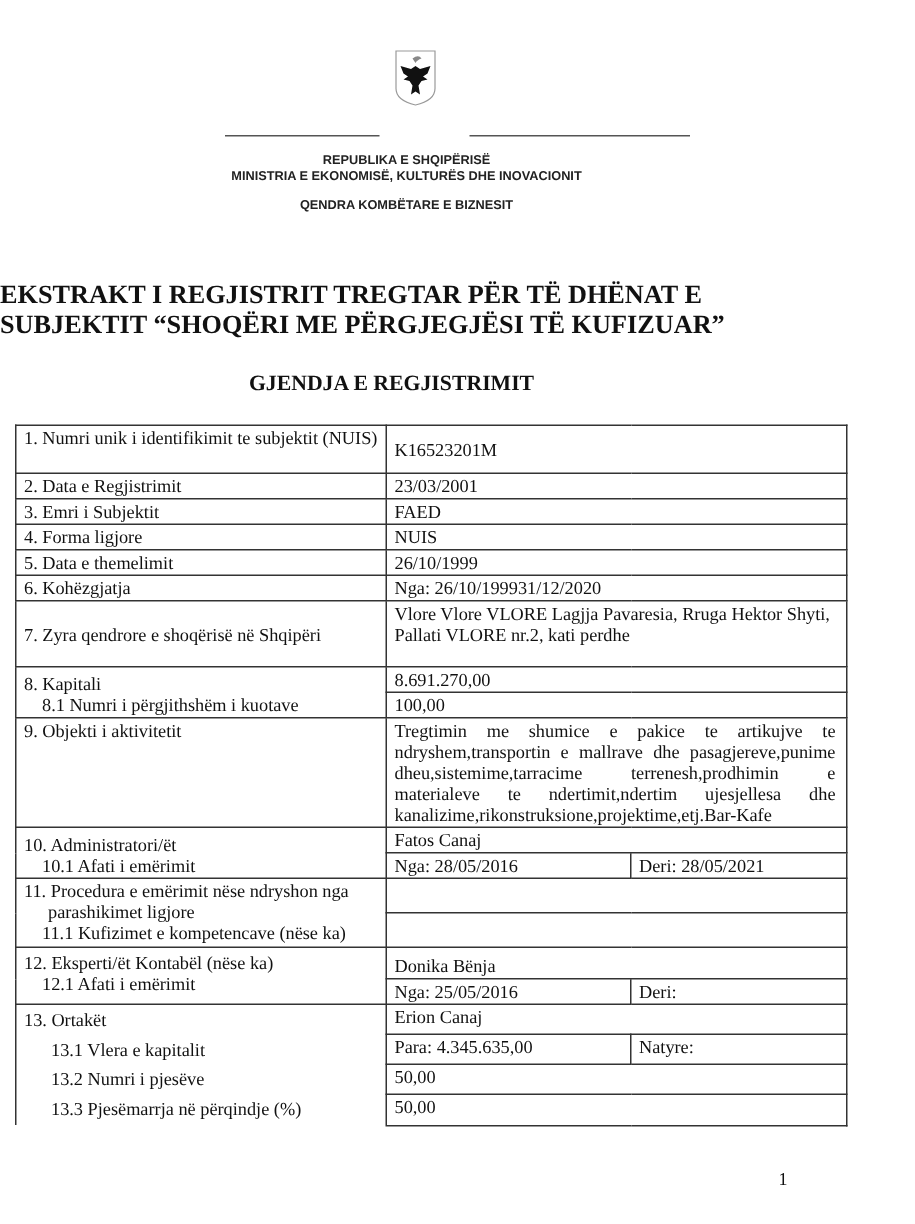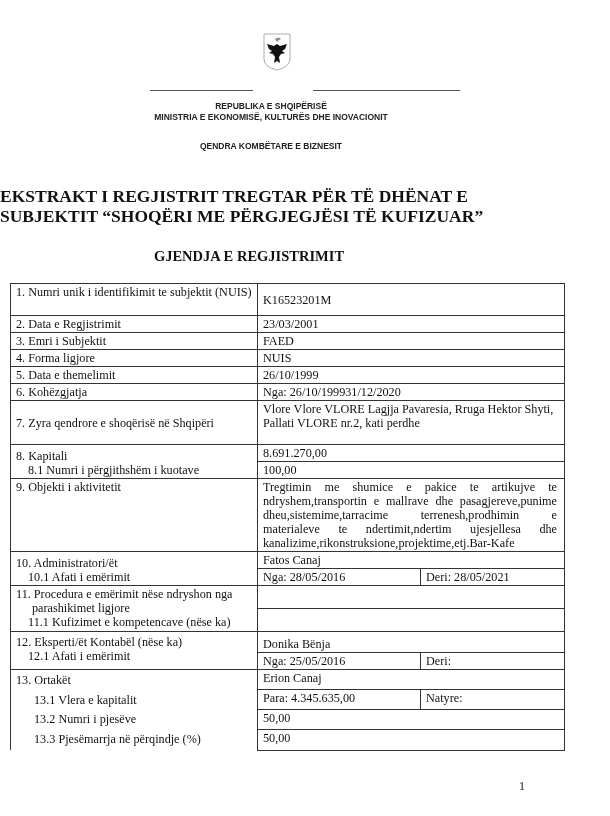--- a/index.html
+++ b/index.html
@@ -1,21 +1,21 @@
 <!DOCTYPE html>
 <html><head>
 <meta charset="utf-8">
 <style>
   html,body{margin:0;padding:0;background:#fff;}
   body{width:610px;height:816px;position:relative;overflow:hidden;font-family:"Liberation Serif",serif;color:#111;}
   .emblem{position:absolute;left:263px;top:33px;width:28px;height:38px;}
   .hline{position:absolute;top:90px;height:1px;background:#555;}
   .hdr{position:absolute;left:0;width:542px;text-align:center;font-family:"Liberation Sans",sans-serif;font-weight:bold;color:#222;}
   .title{position:absolute;left:0;width:500px;font-weight:bold;font-size:17.5px;line-height:20px;color:#111;}
-  .subtitle{position:absolute;left:4px;width:490px;text-align:center;font-weight:bold;font-size:14.5px;color:#111;}
+  .subtitle{position:absolute;left:16px;width:490px;text-align:center;font-weight:bold;font-size:14.5px;color:#111;}
   table.reg{position:absolute;left:10px;top:283px;width:555px;border-collapse:collapse;font-size:12.2px;line-height:14px;}
   table.reg td{border:1px solid #333;padding:1px 5px;vertical-align:top;}
   td.lbl{width:236px;}
   .pg{position:absolute;left:519px;top:779px;font-size:12px;}
   .ind{padding-left:12px;display:inline-block;}
   .ind2{padding-left:18px;display:inline-block;}
   .just{text-align:justify;text-align-last:left;}
   td.nob{border-bottom:none !important;}
 </style>
 </head>
@@ -24,21 +24,21 @@
 <svg class="emblem" viewBox="0 0 28 38">
   <path d="M1 1 H27 V26 Q27 34 14 37 Q1 34 1 26 Z" fill="#fff" stroke="#999" stroke-width="0.8"></path>
   <path d="M12 6 Q16 3 18 6 Q15 7 14 9 Z" fill="#888"></path>
   <path d="M14 11 L11 13 L4 11 L6 16 L9 18 L6 20 L10 21 L12 24 L11 30 L14 28 L17 30 L16 24 L18 21 L22 20 L19 18 L22 16 L24 11 L17 13 Z" fill="#111"></path>
 </svg>
 <div class="hline" style="left:150px;width:103px;"></div>
 <div class="hline" style="left:313px;width:147px;"></div>
 
 <div class="hdr" style="top:101px;font-size:8.5px;">REPUBLIKA E SHQIPËRISË</div>
 <div class="hdr" style="top:112px;font-size:8.5px;">MINISTRIA E EKONOMISË, KULTURËS DHE INOVACIONIT</div>
-<div class="hdr" style="top:141px;font-size:8.5px;">QENDRA KOMBËTARE E BIZNESIT</div>
+<div class="hdr" style="top:131px;font-size:8.5px;">QENDRA KOMBËTARE E BIZNESIT</div>
 
 <div class="title" style="top:186px;">EKSTRAKT I REGJISTRIT TREGTAR PËR TË DHËNAT E</div>
 <div class="title" style="top:206px;">SUBJEKTIT “SHOQËRI ME PËRGJEGJËSI TË KUFIZUAR”</div>
 <div class="subtitle" style="top:248px;">GJENDJA E REGJISTRIMIT</div>
 
 <table class="reg">
   <tbody>
       <tr style="height:32px;">
     <td class="lbl">1.  Numri unik i identifikimit te subjektit (NUIS)</td>
     <td colspan="2" style="vertical-align:middle;">K16523201M</td>

